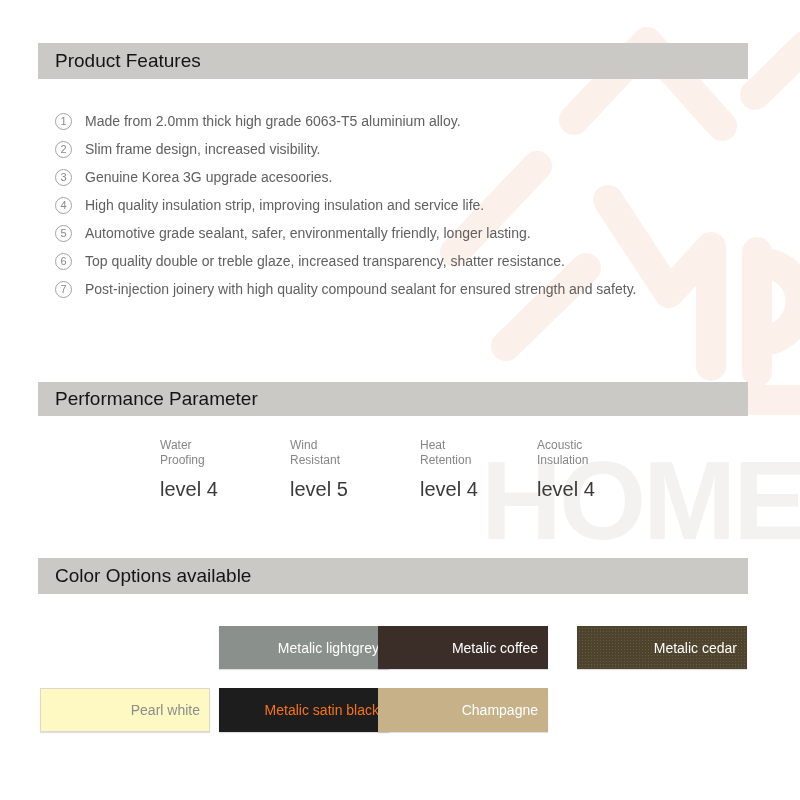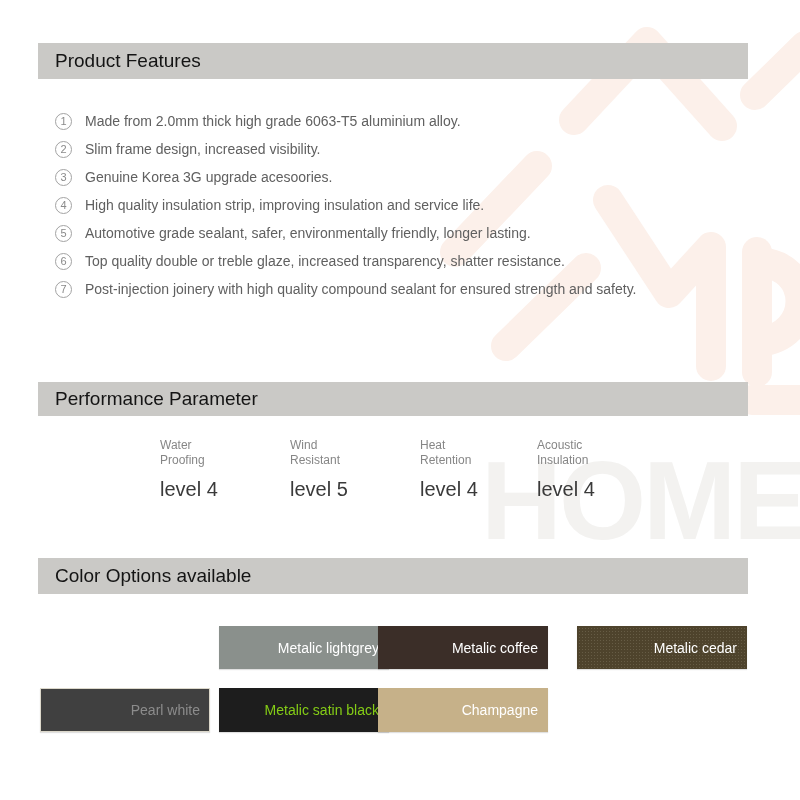--- a/index.html
+++ b/index.html
@@ -132,23 +132,23 @@
 
   <div class="swatch row1 col2" style="background-color: rgb(138, 144, 140);">
     <span class="swatch-label" style="color: rgb(255, 255, 255);">Metalic lightgrey</span>
   </div>
   <div class="swatch row1 col3" style="background-color: rgb(59, 46, 40);">
     <span class="swatch-label" style="color: rgb(255, 255, 255);">Metalic coffee</span>
   </div>
   <div class="swatch row1 col4 textured" style="background-color: rgb(85, 73, 48);">
     <span class="swatch-label" style="color: rgb(255, 255, 255);">Metalic cedar</span>
   </div>
-  <div class="swatch row2 col1" style="background-color: #404040; border-color: rgb(220, 216, 203); padding-left: 24px;">
+  <div class="swatch row2 col1" style="background-color: #fef9c3; border-color: rgb(220, 216, 203); padding-left: 24px;">
     <span class="swatch-label" style="color: rgb(140, 140, 140);">Pearl white</span>
   </div>
   <div class="swatch row2 col2" style="background-color: rgb(29, 29, 29);">
-    <span class="swatch-label" style="color: #84cc16;">Metalic satin black</span>
+    <span class="swatch-label" style="color: #f97316;">Metalic satin black</span>
   </div>
   <div class="swatch row2 col3" style="background-color: rgb(198, 177, 137);">
     <span class="swatch-label" style="color: rgb(255, 255, 255);">Champagne</span>
   </div>
 
 </div>
 
 </body></html>

